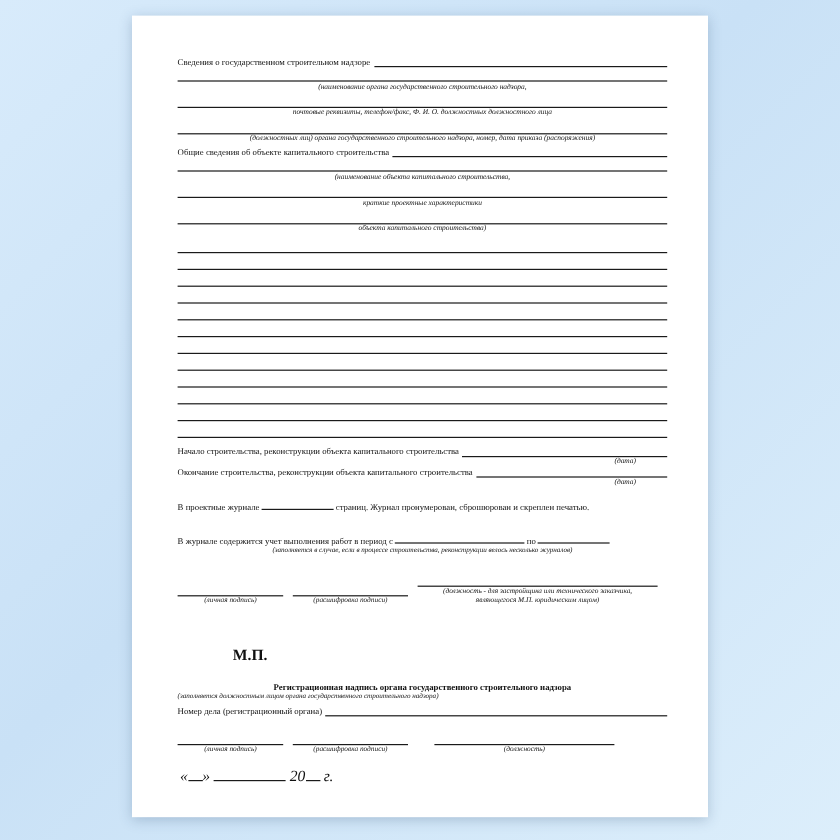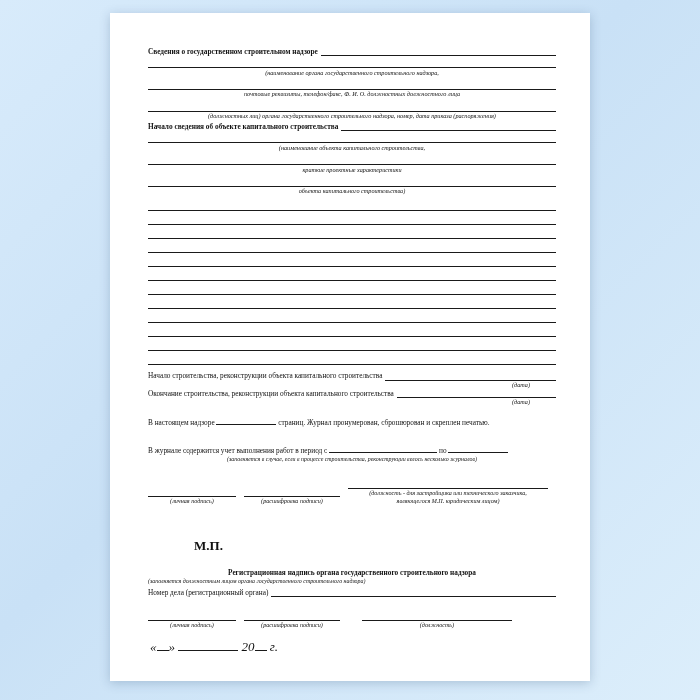--- a/index.html
+++ b/index.html
@@ -39,21 +39,21 @@
   }
   .row {
     position: relative;
     display: flex;
     align-items: flex-end;
     width: 100%;
   }
   .lbl {
     white-space: nowrap;
     font-size: 7.3px;
-    font-weight: 700;
+    font-weight: 400;
     color: #111;
     padding-right: 3px;
   }
   .lbl.norm { font-weight: 400; }
   .fill {
     flex: 1 1 auto;
     border-bottom: 1px solid #1a1a1a;
     height: 9px;
   }
   .fullline {
@@ -131,21 +131,21 @@
         <span class="fill"></span>
       </div>
       <div class="fullline"></div>
       <div class="cap">(наименование органа государственного строительного надзора,</div>
       <div class="fullline"></div>
       <div class="cap">почтовые реквизиты, телефон/факс, Ф. И. О. должностных должностного лица</div>
       <div class="fullline"></div>
       <div class="cap">(должностных лиц) органа государственного строительного надзора, номер, дата приказа (распоряжения)</div>
 
       <div class="row">
-        <span class="lbl">Начало сведения об объекте капитального строительства</span>
+        <span class="lbl">Общие сведения об объекте капитального строительства</span>
         <span class="fill"></span>
       </div>
       <div class="fullline"></div>
       <div class="cap">(наименование объекта капитального строительства,</div>
       <div class="fullline"></div>
       <div class="cap">краткие проектные характеристики</div>
       <div class="fullline"></div>
       <div class="cap">объекта капитального строительства)</div>
 
       <div class="blank-block">
@@ -173,21 +173,21 @@
 
       <div class="row">
         <span class="lbl norm">Окончание строительства, реконструкции объекта капитального строительства</span>
         <span class="fill"></span>
       </div>
       <div class="capright">(дата)</div>
 
       <div class="gap10"></div>
 
       <div style="font-size:7.3px;">
-        <span>В настоящем надзоре</span>
+        <span>В проектные журнале</span>
         <span class="u-md"></span>
         <span>страниц. Журнал пронумерован, сброшюрован и скреплен печатью.</span>
       </div>
 
       <div class="gap10"></div>
 
       <div style="font-size:7.3px;margin-top:7px;">
         <span>В журнале содержится учет выполнения работ в период с</span>
         <span class="u-lg"></span>
         <span>по</span>

